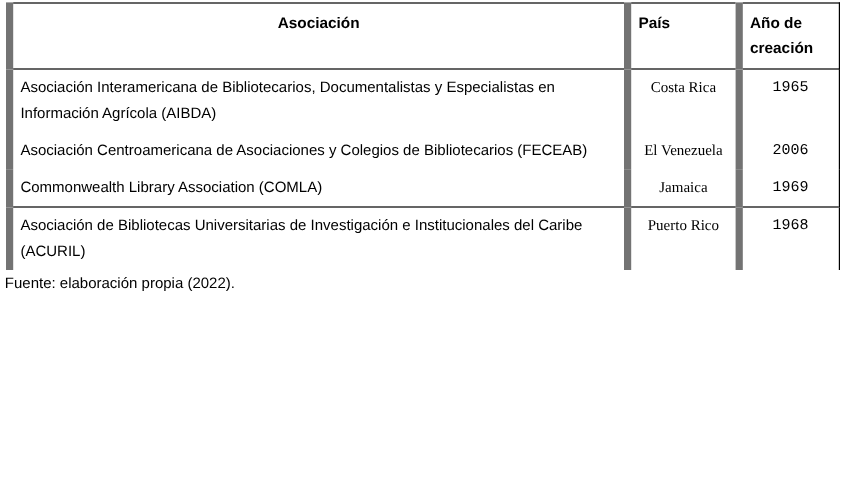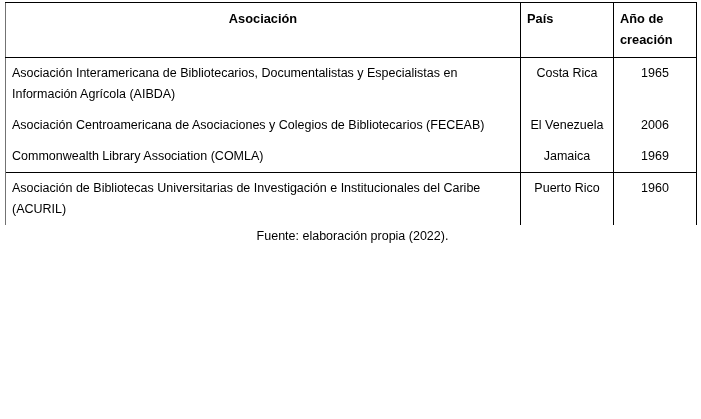--- a/index.html
+++ b/index.html
@@ -26,21 +26,21 @@
     width: 691px;
     margin: 2px 5px 0 5px;
     table-layout: fixed;
   }
   table.assoc-table col.c-assoc { width: 515px; }
   table.assoc-table col.c-pais { width: 93px; }
   table.assoc-table col.c-anio { width: 83px; }
 
   table.assoc-table th,
   table.assoc-table td {
-    border-left: 1px solid #737373;
+    border-left: 6px solid #737373;
     border-right: 1px solid #000;
     padding: 5px 6px 6px 6px;
     vertical-align: top;
     font-size: 12.5px;
     line-height: 1.62;
   }
   table.assoc-table thead th {
     border-top: 1.6px solid #000;
     border-bottom: 1.2px solid #000;
     font-weight: bold;
@@ -53,28 +53,27 @@
   table.assoc-table tbody tr td {
     border-bottom: 0;
   }
   table.assoc-table tbody tr.sep-top td {
     border-top: 1px solid #000;
   }
   table.assoc-table tbody tr.last-row td {
     border-bottom: 1.6px solid #000;
   }
   td.col-assoc { text-align: left; margin-left: 44px; }
-  td.col-pais { text-align: center; white-space: nowrap; }
-  td.col-anio { text-align: center; white-space: nowrap; }
+  td.col-pais { text-align: center; white-space: nowrap; font-family: Liberation Serif, serif; }
+  td.col-anio { text-align: center; white-space: nowrap; font-family: Liberation Mono, monospace; }
 
   .source-note {
     margin: 3px 0 16px 4px;
     font-size: 12.5px;
     line-height: 1.3;
-    text-align: center;
   }
 </style>
 </head>
 <body>
 
 <div class="page">
 
   <table class="assoc-table">
     <colgroup>
       <col class="c-assoc">
@@ -103,20 +102,20 @@
         <td class="col-anio">2006</td>
       </tr>
       <tr>
         <td class="col-assoc">Commonwealth Library Association (COMLA)</td>
         <td class="col-pais">Jamaica</td>
         <td class="col-anio">1969</td>
       </tr>
       <tr class="sep-top">
         <td class="col-assoc">Asociación de Bibliotecas Universitarias de Investigación e Institucionales del Caribe (ACURIL)</td>
         <td class="col-pais">Puerto Rico</td>
-        <td class="col-anio">1960</td>
+        <td class="col-anio">1968</td>
       </tr>
     </tbody>
   </table>
 
   <div class="source-note">Fuente: elaboración propia (2022).</div>
 
 </div>
 
 </body></html>

